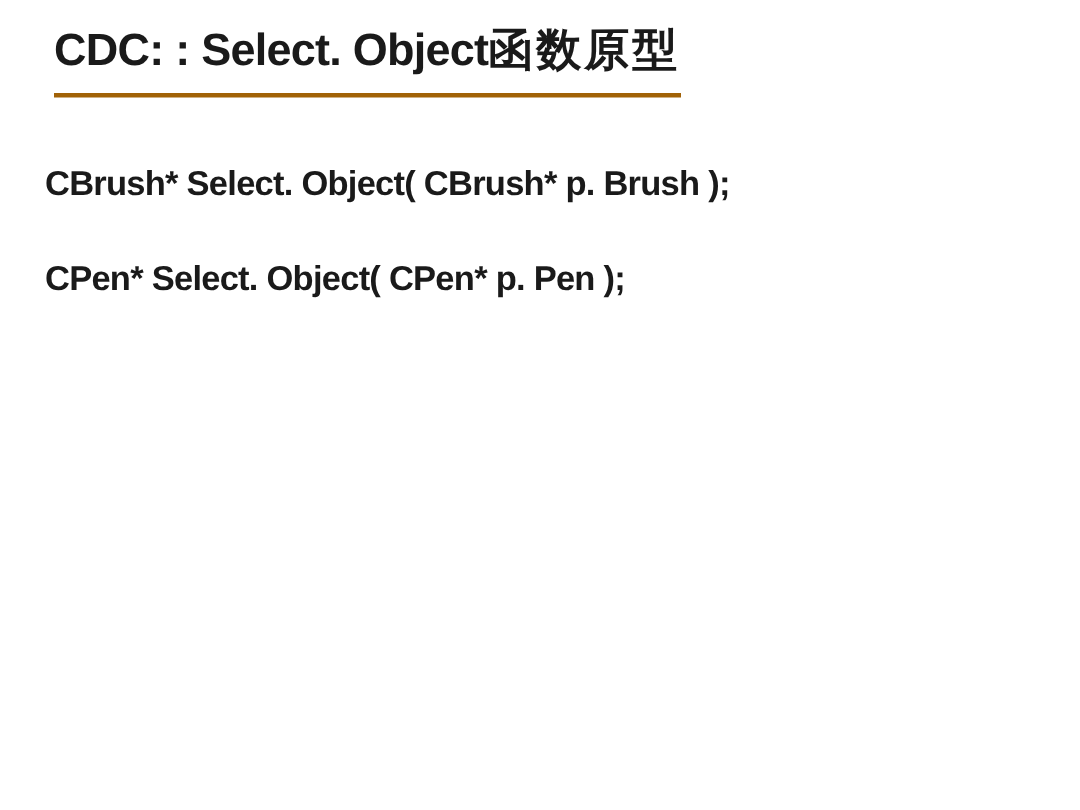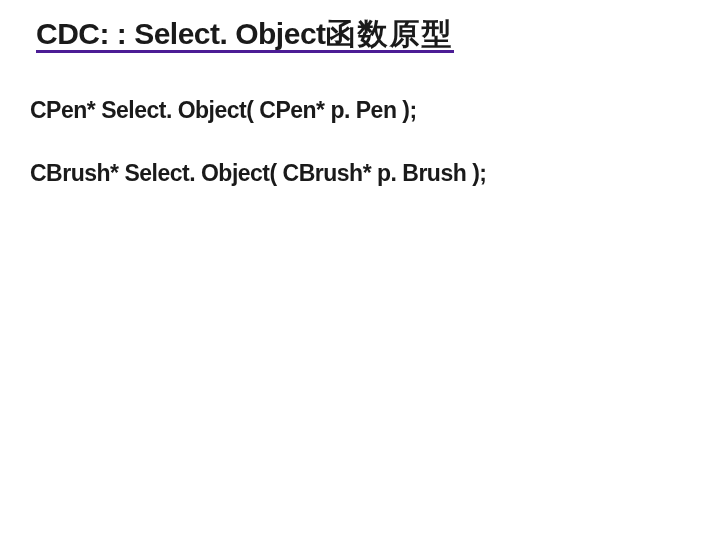--- a/index.html
+++ b/index.html
@@ -23,22 +23,22 @@
     position: relative;
     margin-top: 2px;
     margin-left: 6px;
   }
   .title-text {
     font-size: 30px;
     font-weight: bold;
     color: #1a1a1a;
     line-height: 1.05;
     letter-spacing: -0.5px;
-    border-bottom: 3px solid #4c1d95;
-    padding-bottom: 0px;
+    border-bottom: 3px solid #a16207;
+    padding-bottom: 12px;
     display: inline-block;
   }
   .title-zh {
     letter-spacing: 2px;
     font-family: "SimHei", "Microsoft YaHei", sans-serif;
   }
   .body {
     margin-top: 44px;
     padding-left: 0;
   }
@@ -52,16 +52,16 @@
 </style>
 </head>
 <body>
 
 <div class="slide">
   <div class="title-row">
     <span class="title-text"><span>CDC: : Select. Object</span><span class="title-zh">函数原型</span></span>
   </div>
 
   <div class="body">
+    <div class="sig">CBrush* Select. Object( CBrush* p. Brush );</div>
     <div class="sig">CPen* Select. Object( CPen* p. Pen );</div>
-    <div class="sig">CBrush* Select. Object( CBrush* p. Brush );</div>
   </div>
 </div>
 
 </body></html>

